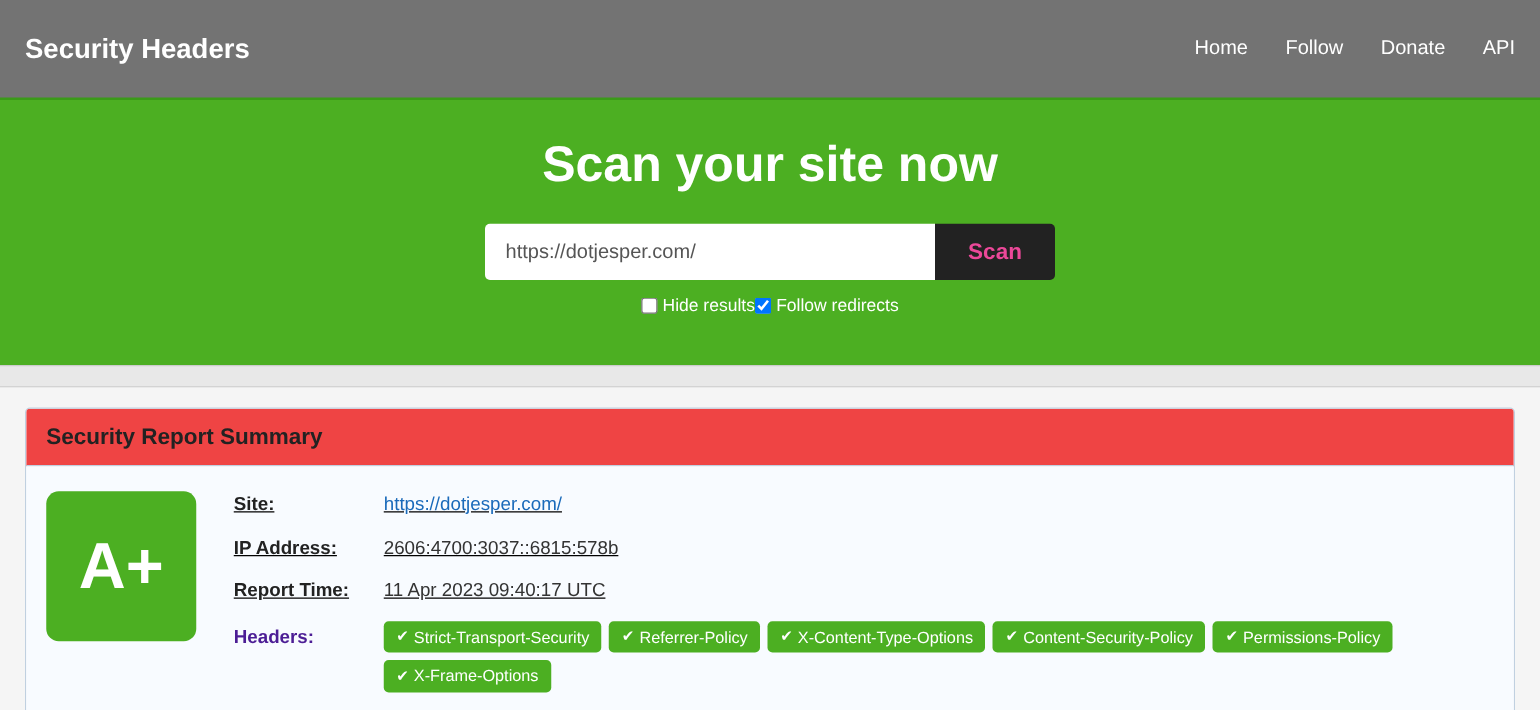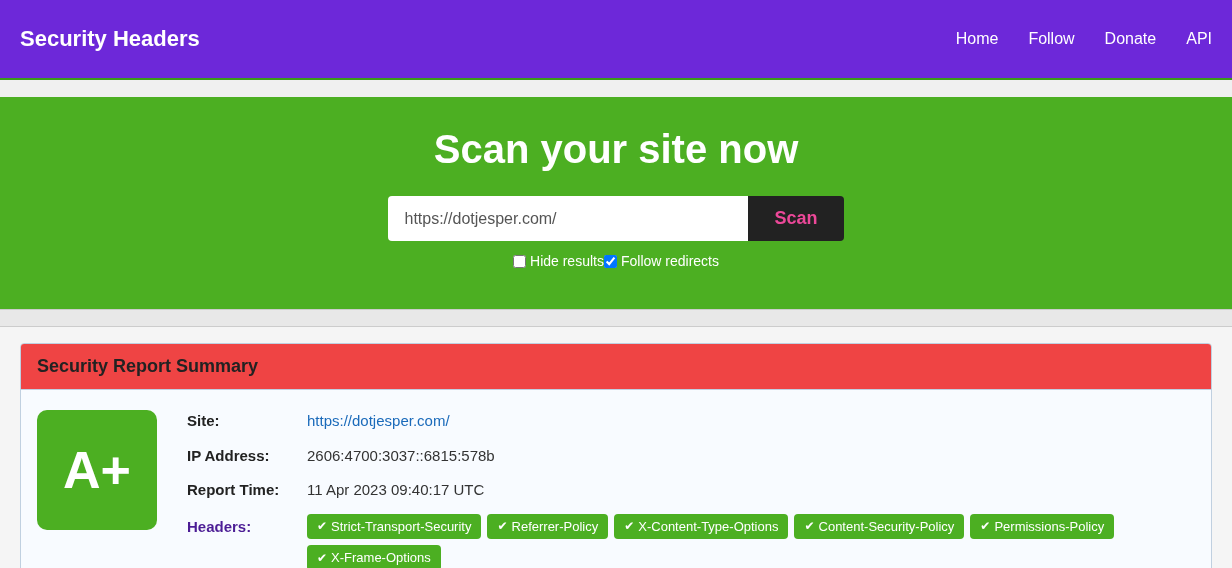--- a/index.html
+++ b/index.html
@@ -1,20 +1,20 @@
 <!DOCTYPE html>
 <html><head>
   <meta charset="utf-8">
   <style>
     * { margin: 0; padding: 0; box-sizing: border-box; }
     body { font-family: Arial, Helvetica, sans-serif; background: #f0f0f0; min-width: 1232px; }
 
     
     .top-nav {
-      background: #6d28d9;
+      background: #737373;
       padding: 0 20px;
       display: flex;
       align-items: center;
       justify-content: space-between;
       height: 80px;
       border-bottom: 2px solid #3a9a18;
     }
     .brand { color: #fff; }
     .brand-title {
       font-size: 22px;
@@ -48,21 +48,20 @@
       text-decoration: none;
       font-size: 16px;
       font-weight: 500;
     }
 
     
     .hero {
       background: #4caf22;
       padding: 30px 20px 40px;
       text-align: center;
-      margin-top: 17px;
     }
     .hero-title {
       color: #fff;
       font-size: 40px;
       font-weight: bold;
       margin-bottom: 24px;
     }
     .scan-form {
       display: flex;
       justify-content: center;
@@ -151,20 +150,21 @@
     }
     .report-details {
       flex: 1;
     }
     .report-row {
       display: flex;
       margin-bottom: 12px;
       align-items: flex-end;
       font-size: 15px;
       line-height: 1.5;
+      text-decoration: underline;
     }
     .report-label {
       font-weight: bold;
       width: 120px;
       flex-shrink: 0;
       color: #222;
     }
     .report-value {
       color: #333;
     }

